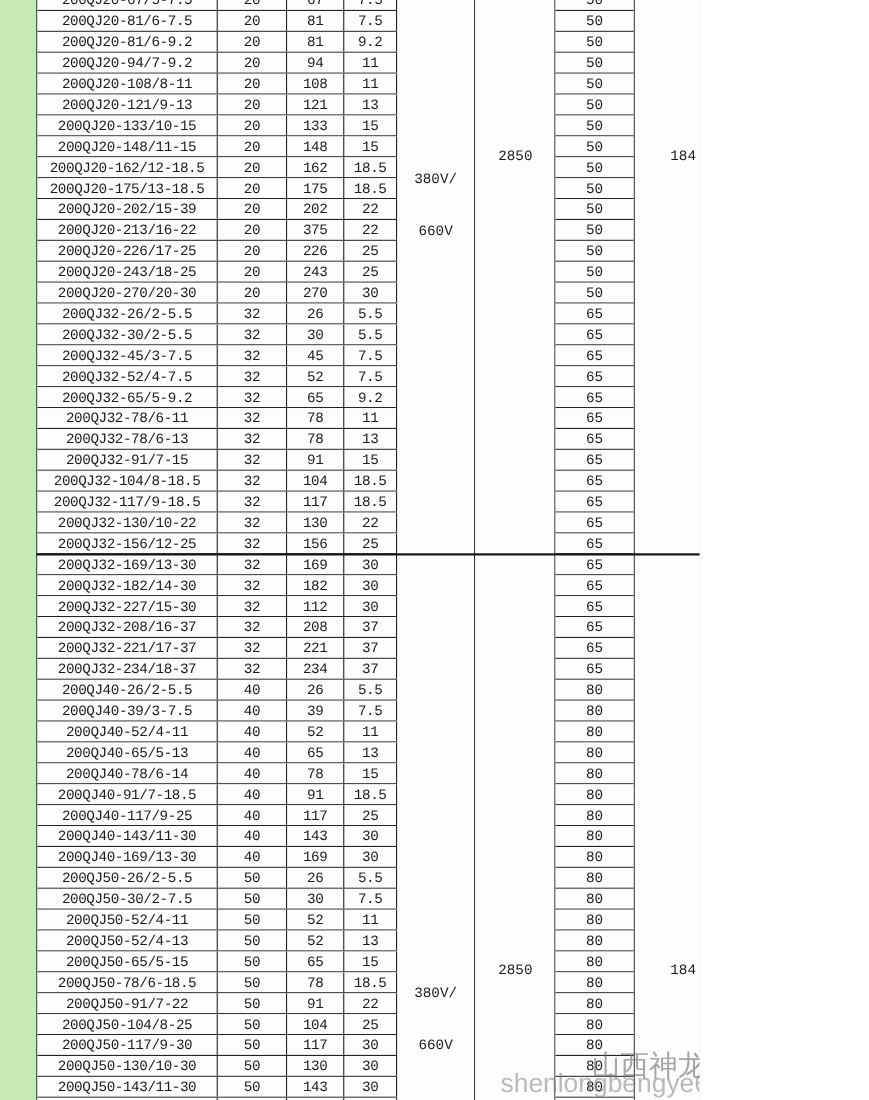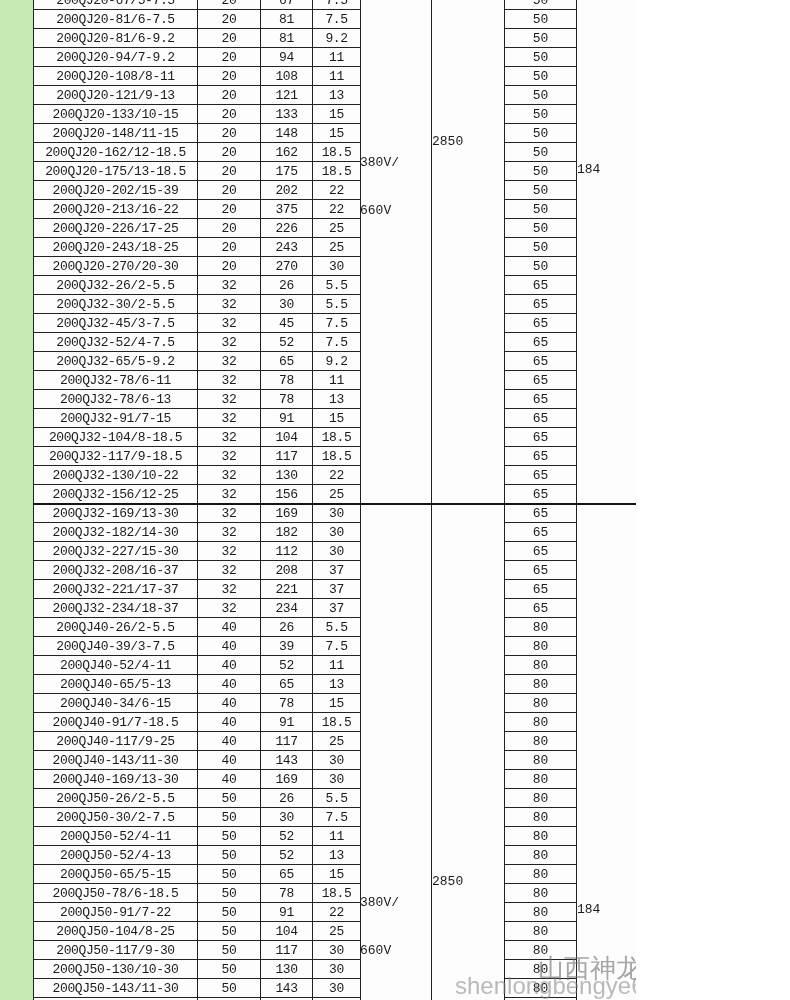--- a/index.html
+++ b/index.html
@@ -44,26 +44,26 @@
     display:flex; align-items:center; justify-content:center;
     font-size:13px;
   }
   
   #section-divider{
     position:absolute; left:33px; top:503px; width:724px; height:2px;
     background:#141414;
   }
   
   .mlabel{
-    position:absolute; font-size:13px; line-height:16px;
+    position:absolute; text-align:center; font-size:13px; line-height:16px;
     white-space:pre; pointer-events:none;
   }
   .lbl-voltage{width:72px; left:360px;}
   .lbl-speed{width:73px; left:432px;}
-  .lbl-184{width:88px; left:577px;margin-top:28px;}
+  .lbl-184{width:88px; left:577px;}
   .lbl-200{width:92px; left:698px;}
   .s1v{top:123px;} .s1{top:134px;}
   .s2v{top:863px;} .s2{top:874px;}
   
   #wm-cn{
     position:absolute; left:538px; top:951px;
     font-family:"DejaVu Sans","Liberation Sans",sans-serif;
     font-size:26px; color:rgba(110,115,110,0.62);
     white-space:nowrap; letter-spacing:0px;
   }
@@ -301,21 +301,21 @@
         <div class="c head">52</div>
         <div class="c power">11</div>
       </div>
       <div class="trow">
         <div class="c model">200QJ40-65/5-13</div>
         <div class="c flow">40</div>
         <div class="c head">65</div>
         <div class="c power">13</div>
       </div>
       <div class="trow">
-        <div class="c model">200QJ40-34/6-15</div>
+        <div class="c model">200QJ40-78/6-14</div>
         <div class="c flow">40</div>
         <div class="c head">78</div>
         <div class="c power">15</div>
       </div>
       <div class="trow">
         <div class="c model">200QJ40-91/7-18.5</div>
         <div class="c flow">40</div>
         <div class="c head">91</div>
         <div class="c power">18.5</div>
       </div>

